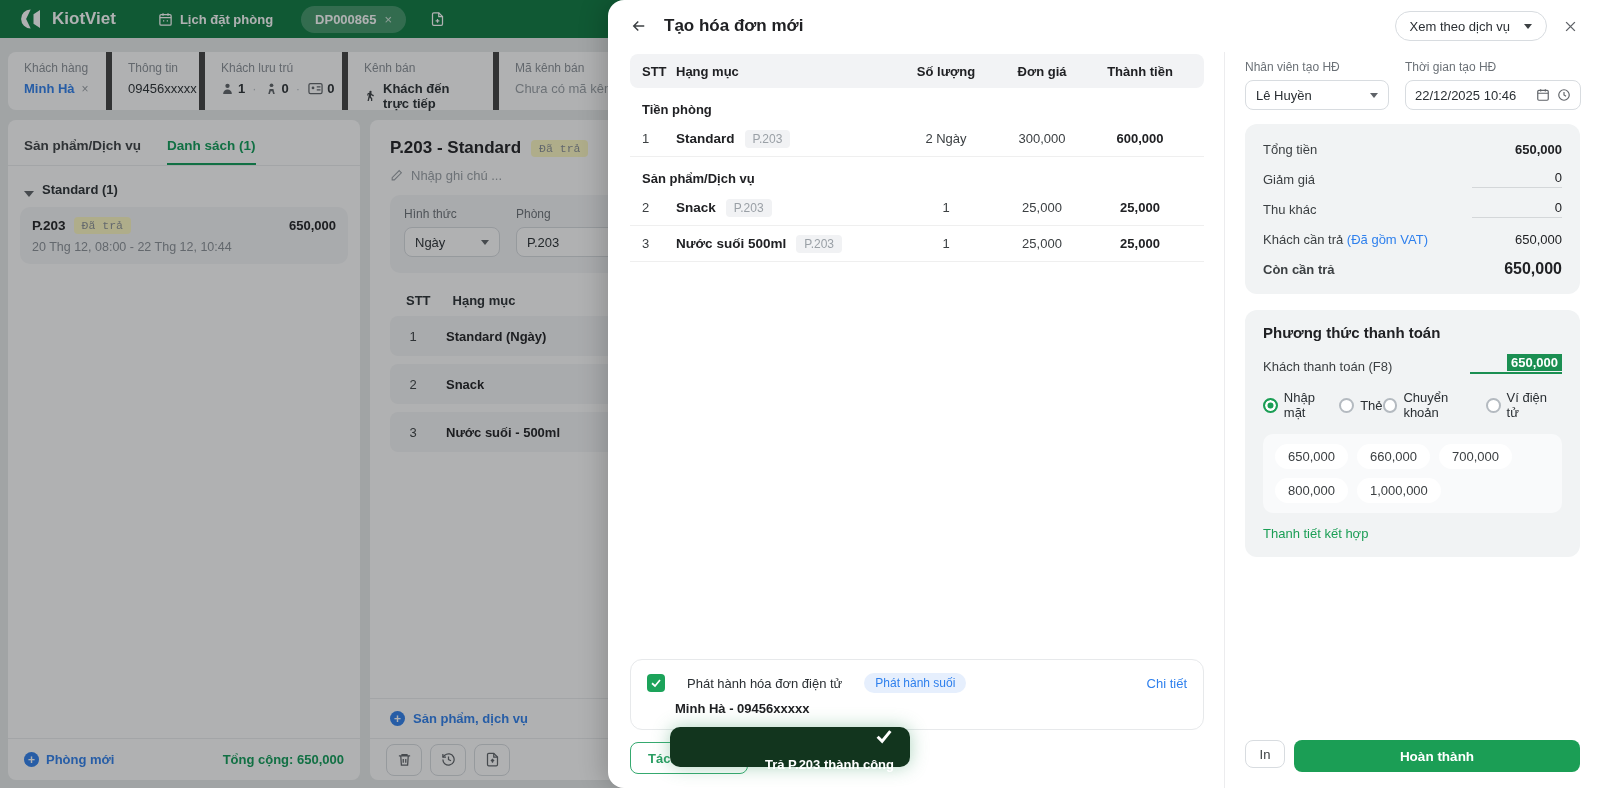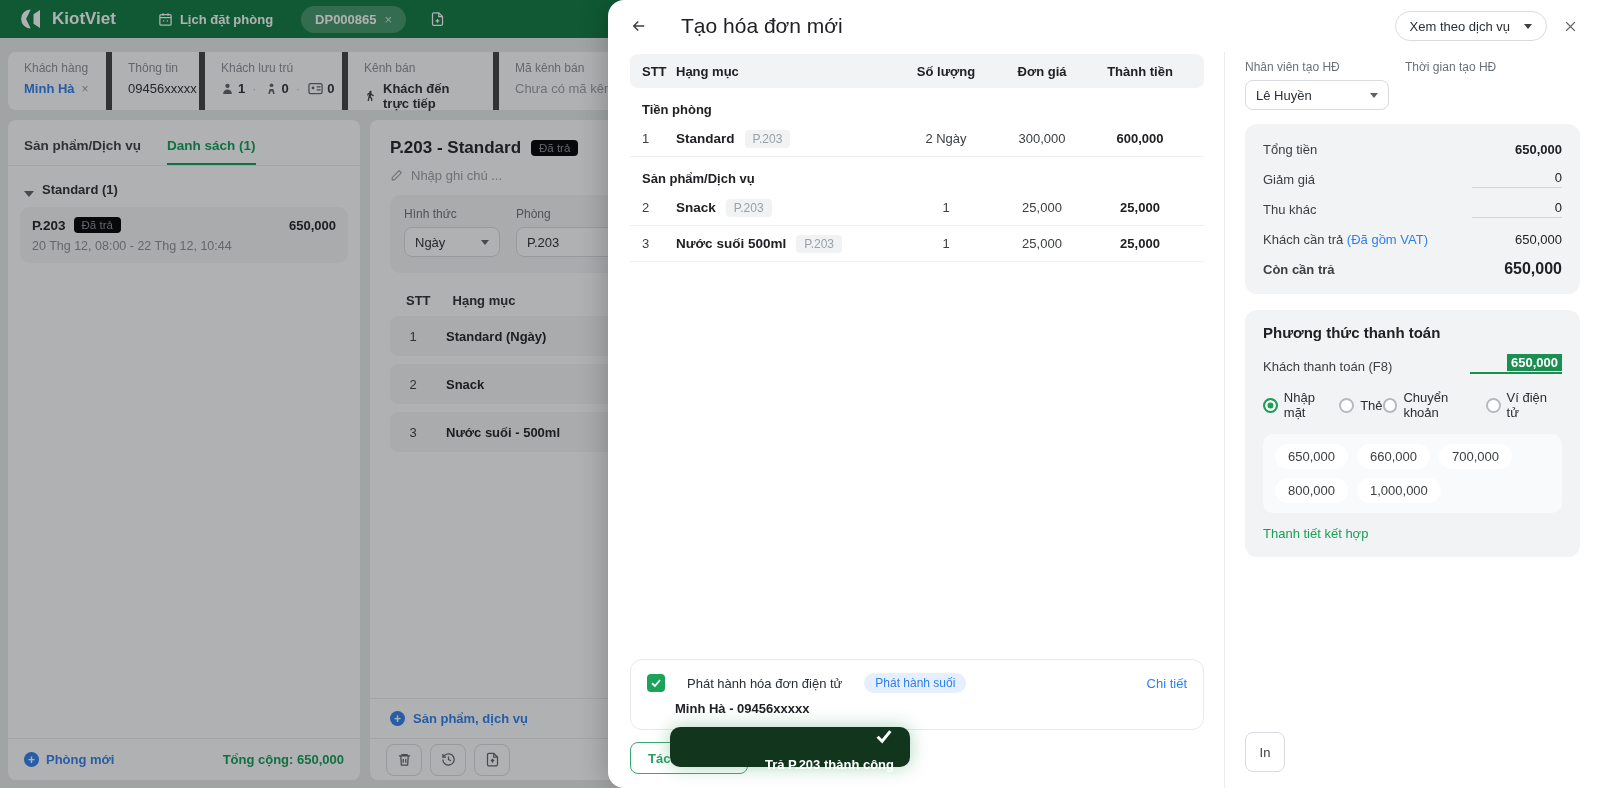--- a/index.html
+++ b/index.html
@@ -30,21 +30,21 @@
   .mid-panel { left:370px; width:810px; }
 
   .tabs { display:flex; gap:26px; padding:18px 16px 0 16px; border-bottom:1px solid #ebedef; }
   .tab { padding-bottom:10px; font-weight:bold; color:#3c4043; font-size:13.5px; }
   .tab.active { color:#0f9d58; border-bottom:2px solid #0f9d58; }
   .group-hd { display:flex; align-items:flex-end; gap:8px; padding:16px 16px 8px 16px; font-weight:bold; color:#2a2f33; }
   .tri-down { width:0; height:0; border-left:5px solid transparent; border-right:5px solid transparent; border-top:6px solid #5f6368; }
   .room-card { margin:2px 12px; background:#f5f6f7; border-radius:10px; padding:10px 12px; }
   .room-line1 { display:flex; align-items:center; gap:8px; }
   .room-name { font-weight:bold; color:#202124; font-size:13.5px; }
-  .badge-gray { background:#000000; color:#8a9097; border-radius:4px; padding:2px 8px; font-size:11.5px; }
+  .badge-gray { background:#fef9c3; color:#8a9097; border-radius:4px; padding:2px 8px; font-size:11.5px;font-family:Liberation Mono, monospace; }
   .room-price { margin-left:auto; font-weight:bold; color:#202124; }
   .room-period { color:#8a9097; margin-top:6px; font-size:12.5px; }
   .panel-footer { position:absolute; left:0; right:0; bottom:0; border-top:1px solid #ebedef; height:42px; display:flex; align-items:center; padding:0 16px; }
   .plus-link { display:flex; align-items:center; gap:7px; font-weight:bold; font-size:13px; color:#2f80ed; }
   .plus-ico { width:15px; height:15px; border-radius:50%; background:#2f80ed; color:#fff; display:flex; align-items:center; justify-content:center; font-size:12px; line-height:1; }
   .total-green { margin-left:auto; color:#0f9d58; font-weight:bold; }
 
   .mid-title-row { display:flex; align-items:center; gap:10px; padding:18px 20px 0 20px; }
   .mid-title { font-size:17px; font-weight:bold; color:#202124; }
   .note-row { display:flex; align-items:center; gap:8px; padding:10px 20px 0 20px; color:#9aa0a6; }
@@ -61,21 +61,21 @@
   .icon-btns { display:flex; gap:8px; align-items:center; }
   .icon-btn { width:36px; height:32px; border:1px solid #d8dce0; border-radius:8px; background:#fff; display:flex; align-items:center; justify-content:center; color:#5f6368; }
 
   
   .dim { position:absolute; inset:0; background:rgba(24,27,30,.34); z-index:10; }
 
   
   .modal { position:absolute; left:608px; top:0; width:992px; height:788px; background:#fff; border-radius:16px 0 0 16px; z-index:20; box-shadow:-6px 0 24px rgba(0,0,0,.18); }
   .modal-header { height:52px; display:flex; align-items:center; padding:0 22px; }
   .back-btn { display:flex; align-items:center; color:#3c4043; }
-  .modal-title { font-size:21px; font-weight:normal; color:#202124; margin-left:33px; }
+  .modal-title { font-size:17px; font-weight:bold; color:#202124; margin-left:16px; }
   .view-pill { margin-left:auto; height:30px; border:1px solid #d8dce0; border-radius:16px; display:flex; align-items:center; gap:14px; padding:0 14px; color:#2a2f33; }
   .view-pill .caret { width:0; height:0; border-left:4px solid transparent; border-right:4px solid transparent; border-top:5px solid #3c4043; }
   .modal-close { margin-left:16px; color:#5f6368; display:flex; }
 
   .modal-body { display:flex; height:736px; }
   .modal-main { width:616px; padding:2px 20px 14px 22px; display:flex; flex-direction:column; }
   .inv-grid { display:grid; grid-template-columns:34px 1fr 100px 92px 104px; align-items:center; }
   .inv-head { background:#f2f3f5; border-radius:8px; height:34px; padding:0 12px; font-weight:bold; color:#202124; }
   .r { text-align:center; }
   .sec-label { font-weight:bold; color:#202124; padding:14px 12px 4px 12px; }
@@ -118,21 +118,21 @@
   .pay-amt { background:#1b8f52; color:#fff; font-weight:bold; padding:1px 4px; }
   .methods { display:flex; justify-content:space-between; margin-top:16px; }
   .method { display:flex; align-items:center; gap:6px; color:#2a2f33; }
   .radio { width:15px; height:15px; border-radius:50%; border:2px solid #b4bac0; background:#fff; }
   .radio.sel { border-color:#1b9e55; background:#1b9e55; box-shadow:inset 0 0 0 2.5px #fff; }
   .chips-box { margin-top:14px; background:#f9fafb; border-radius:10px; padding:10px 12px; display:flex; flex-wrap:wrap; gap:9px; }
   .chip { background:#fff; border-radius:14px; padding:5px 13px; color:#3c4043; }
   .combine-link { margin-top:13px; color:#1b9e55; }
 
   .side-footer { position:absolute; left:20px; right:20px; bottom:16px; display:flex; gap:9px; }
-  .btn-print { width:40px; height:40px; border:1px solid #d8dce0; border-radius:8px; background:#fff; color:#3c4043; display:flex; align-items:center; justify-content:center; }
+  .btn-print { width:40px; height:28px; border:1px solid #d8dce0; border-radius:8px; background:#fff; color:#3c4043; display:flex; align-items:center; justify-content:center; }
   .btn-complete { flex:1; height:32px; background:#1b9e55; border-radius:8px; color:#fff; font-weight:bold; display:flex; align-items:center; justify-content:center; font-size:13.5px; }
 
   
   .toast { position:absolute; left:670px; top:727px; width:240px; height:40px; background:#12351e; border-radius:10px; z-index:30; display:flex; align-items:flex-end; gap:12px; padding:0 16px; box-shadow:0 0 18px rgba(70,160,110,.45);flex-direction:column; }
   .toast-msg { color:#fff; font-weight:bold; font-size:13px; }
 
   svg { display:block; }
 </style>
 </head>
 <body>
@@ -433,20 +433,35 @@
       <div class="side-fields">
         <div>
           <div class="side-label">Nhân viên tạo HĐ</div>
           <div class="select staff-select">
             <span>Lê Huyền</span>
             <span class="caret"></span>
           </div>
         </div>
         <div>
           <div class="side-label">Thời gian tạo HĐ</div>
+          <div class="date-input">
+            <span class="grow">22/12/2025 10:46</span>
+            <span>
+                <svg width="14" height="14" viewBox="0 0 24 24" fill="none" stroke="#5f6368" stroke-width="2">
+                  <rect x="3" y="4" width="18" height="17" rx="2"></rect>
+                  <path d="M3 9h18M8 2v4M16 2v4"></path>
+                </svg>
+              </span>
+            <span>
+                <svg width="14" height="14" viewBox="0 0 24 24" fill="none" stroke="#5f6368" stroke-width="2">
+                  <circle cx="12" cy="12" r="9"></circle>
+                  <path d="M12 7v5l3.5 2"></path>
+                </svg>
+              </span>
+          </div>
         </div>
       </div>
 
       <div class="sum-card">
         <div class="sum-row">
           <span class="lbl">Tổng tiền</span>
           <span class="val val-bold">650,000</span>
         </div>
         <div class="sum-row">
           <span class="lbl">Giảm giá</span>
@@ -497,20 +512,21 @@
           <span class="chip">660,000</span>
           <span class="chip">700,000</span>
           <span class="chip">800,000</span>
           <span class="chip">1,000,000</span>
         </div>
         <div class="combine-link">Thanh tiết kết hợp</div>
       </div>
 
       <div class="side-footer">
         <div class="btn-print">In</div>
+        <div class="btn-complete">Hoàn thành</div>
       </div>
     </div>
   </div>
 </aside>
 
 <div class="toast">
   <span>
     <svg width="20" height="18" viewBox="0 0 24 24" fill="none" stroke="#fff" stroke-width="4">
         <path d="M3.5 13 9.5 19 20.5 5.5"></path>
       </svg>

